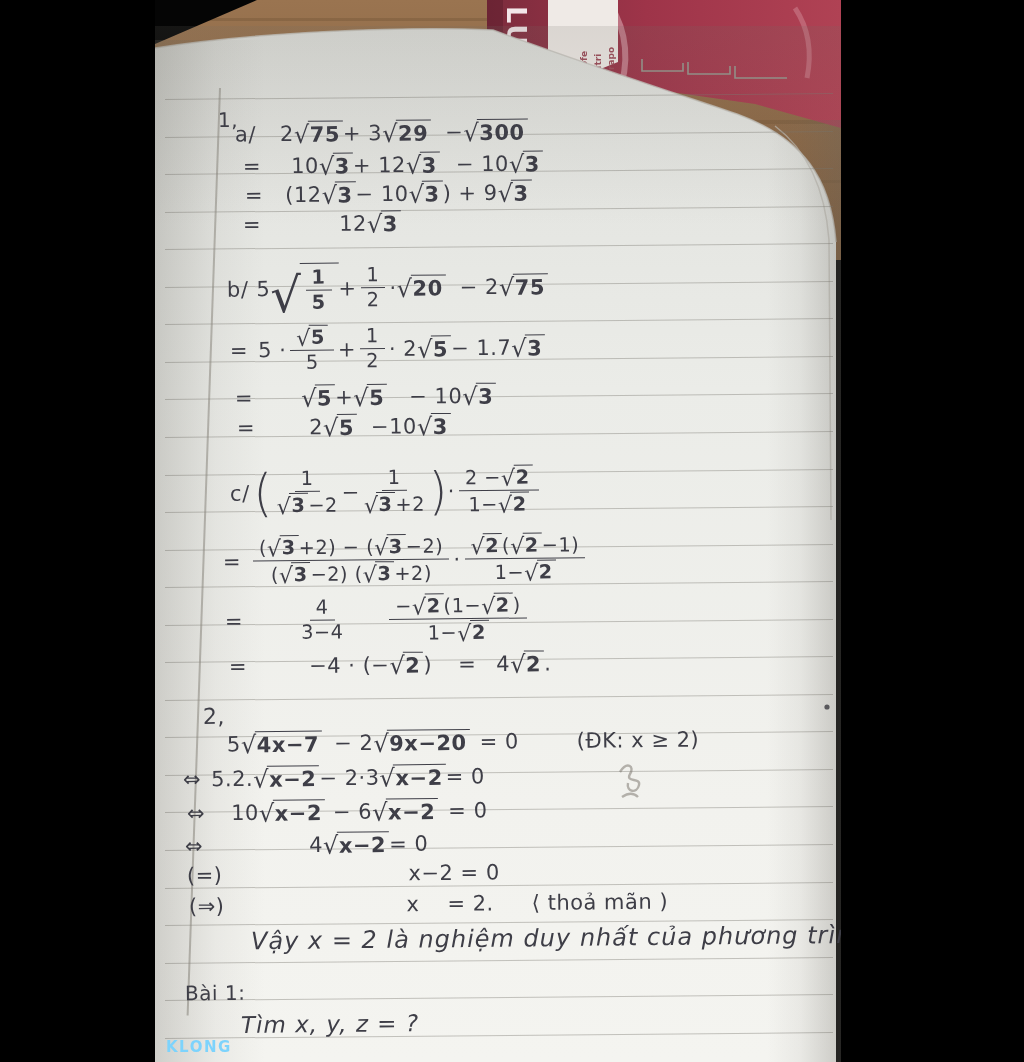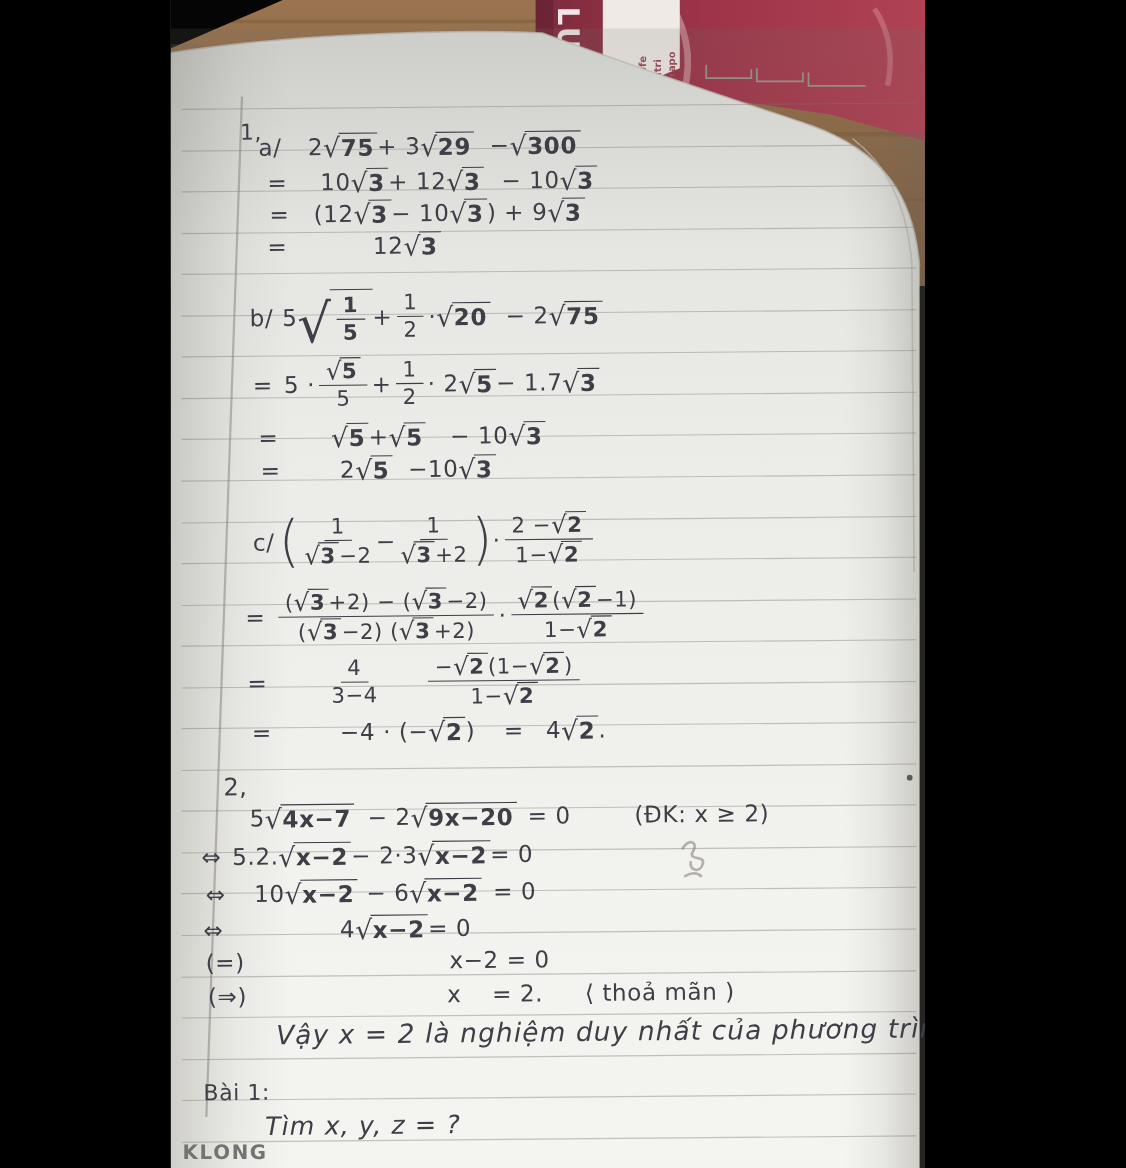--- a/index.html
+++ b/index.html
@@ -26,21 +26,21 @@
   .tk{display:inline-block;}
   .sp{display:inline-block;height:1px;}
   .rt{display:inline-flex;align-items:flex-end;}
   .rt-sign{line-height:.95;font-size:1.15em;margin-right:-2px;}
   .rt-sign.tall{font-size:2.3em;line-height:.8;}
   .rad{border-top:1.6px solid currentColor;padding:1px 3px 0 2px;font-weight:bold;}
   .fr{display:inline-flex;flex-direction:column;align-items:center;margin:0 4px;font-size:.92em;line-height:1.15;}
   .nu{border-bottom:1.5px solid currentColor;padding:0 6px 1px;display:inline-flex;align-items:flex-end;}
   .de{padding-top:1px;display:inline-flex;align-items:flex-end;}
   .big{font-size:2.25em;font-weight:200;line-height:.75;transform:scaleY(1.08);}
-  #watermark{position:absolute;color:#737373;font-weight:bold;font-size:18px;letter-spacing:1.5px;
+  #watermark{position:absolute;color:#7dd3fc;font-weight:bold;font-size:15px;letter-spacing:1.5px;
              font-family:"DejaVu Sans",sans-serif;transform:none;}
 </style>
 </head>
 <body>
 
 <div id="stage">
   <div id="photo">
 
     <svg id="bgsvg" width="686" height="1062" viewBox="0 0 686 1062">
       <defs>

